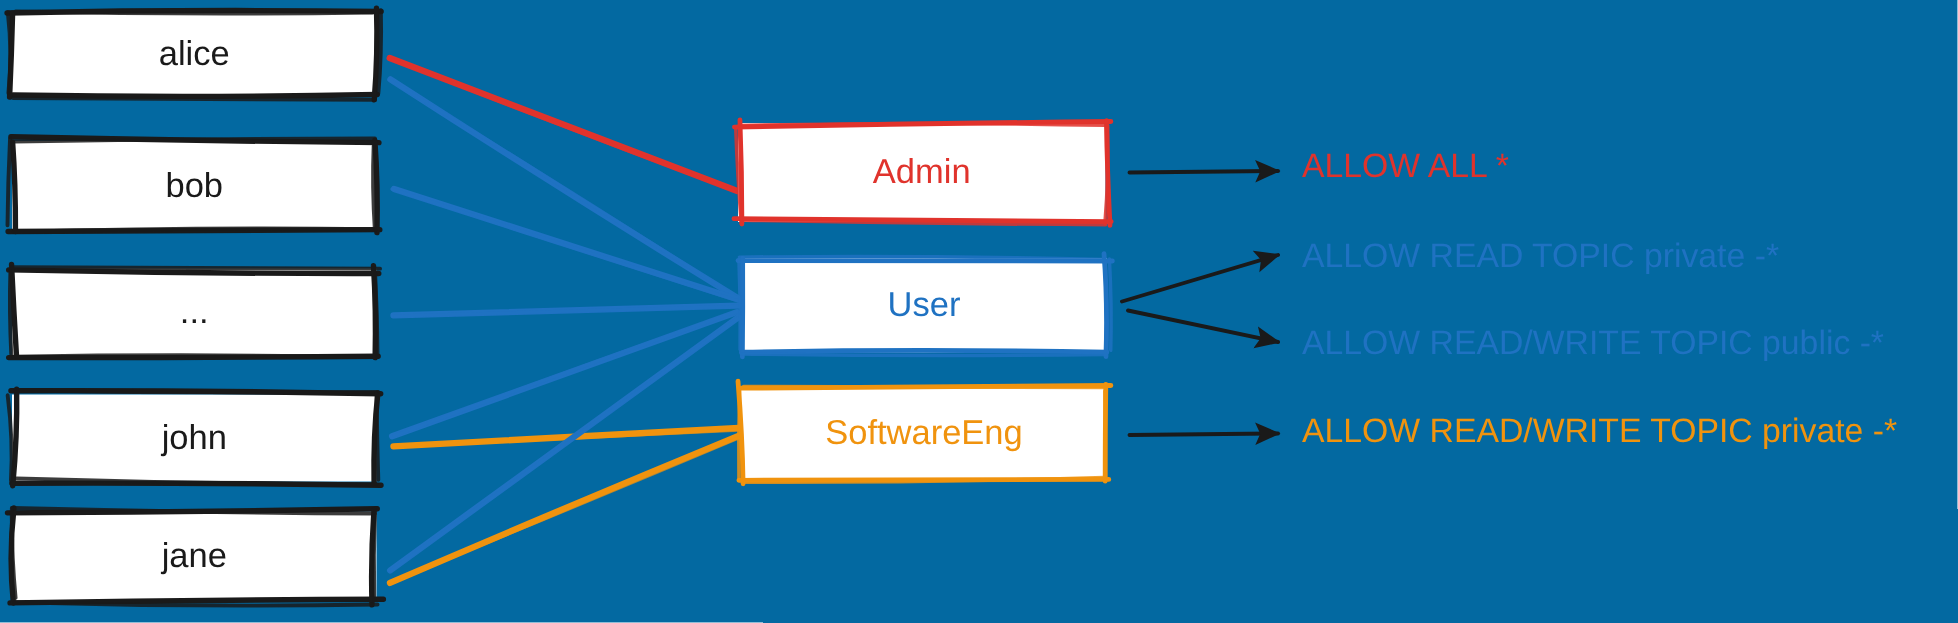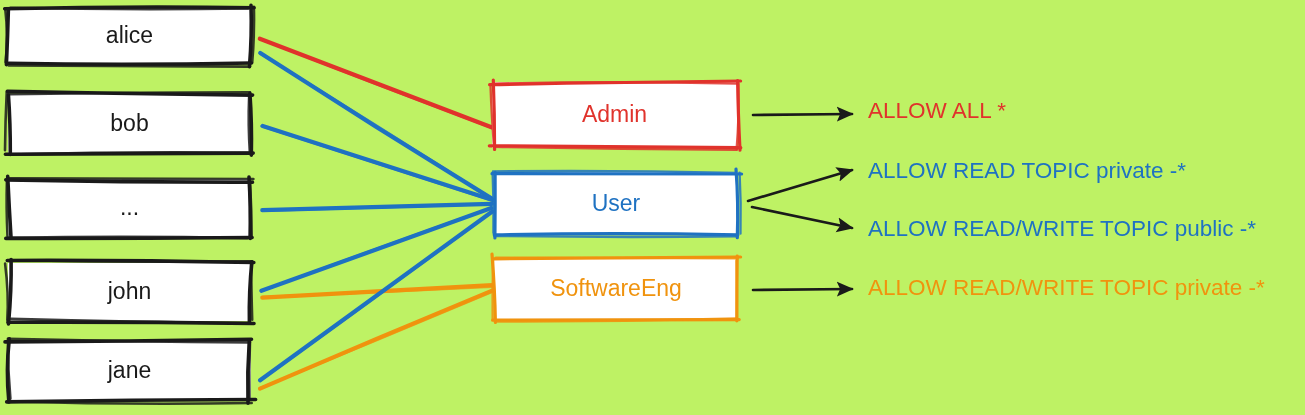--- a/index.html
+++ b/index.html
@@ -8,21 +8,21 @@
     padding: 0;
     background: #ffffff;
   }
   body {
     font-family: "Liberation Sans", sans-serif;
   }
   #canvas {
     position: relative;
     width: 1305px;
     height: 415px;
-    background: #bef264;
+    background: #0369a1;
     overflow: hidden;
   }
   #diagram-svg {
     position: absolute;
     left: 0;
     top: 0;
     width: 1305px;
     height: 415px;
   }
   .box-label {

